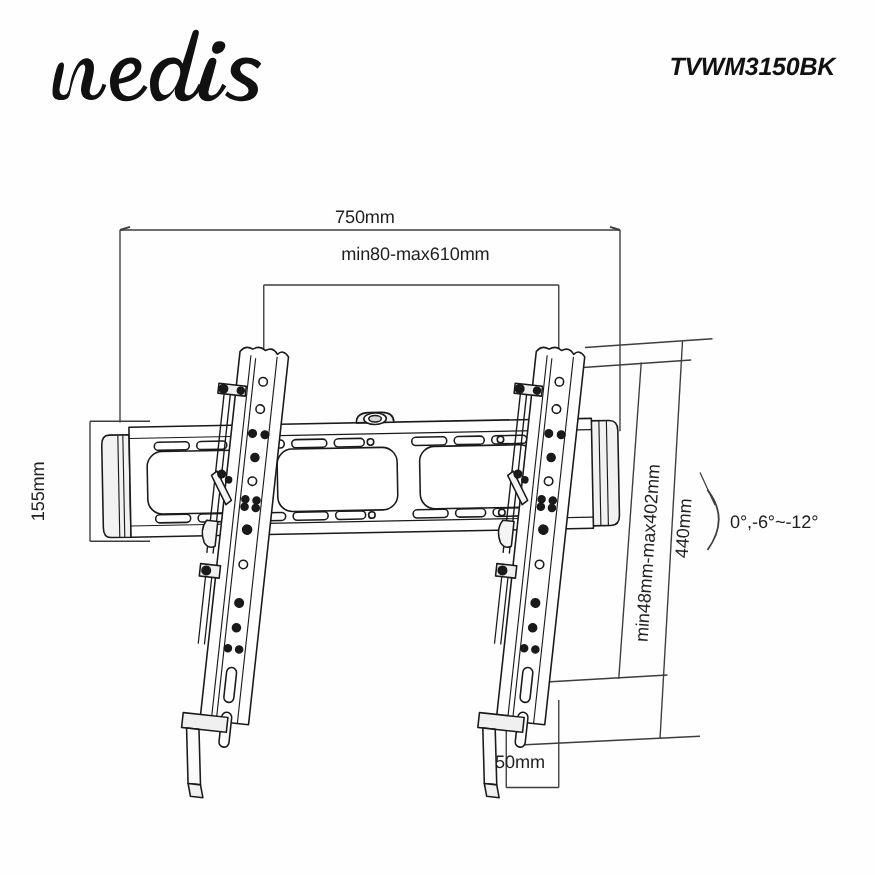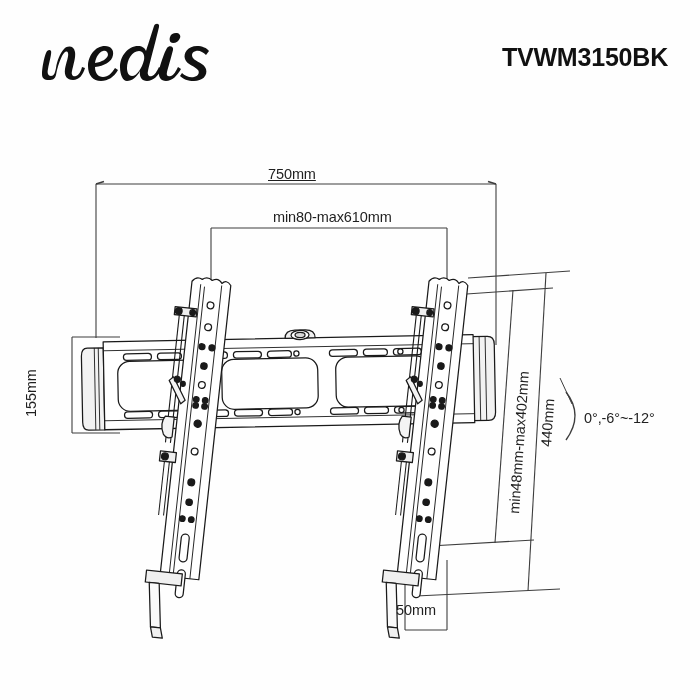--- a/index.html
+++ b/index.html
@@ -33,44 +33,45 @@
     position: absolute;
     left: 36px;
     top: 22px;
     width: 190px;
     height: 62px;
   }
   #product-code {
     position: absolute;
     right: 32px;
     top: 43px;
-    font-size: 25px;
+    font-size: 20px;
     font-weight: bold;
     letter-spacing: -0.2px;
     color: #111111;
     font-family: "Liberation Sans", sans-serif;
+    font-style: italic;
   }
   
   #drawing {
     position: absolute;
     left: 0;
     top: 0;
     width: 700px;
     height: 700px;
   }
   .dim-label {
     position: absolute;
     font-size: 14.5px;
     color: #1f1f1f;
     font-family: "Liberation Sans", sans-serif;
     white-space: nowrap;
     letter-spacing: -0.1px;
   }
-  #label-750 { left: 268px; top: 166px; text-decoration: underline; }
-  #label-min80 { left: 273px; top: 209px; }
+  #label-750 { left: 268px; top: 166px; }
+  #label-min80 { left: 273px; top: 196px; }
   #label-155 {
     left: -1px;
     top: 359px;
     transform: rotate(-90deg);
     transform-origin: left top;
     width: 0;
   }
   #label-155 > span { position:absolute; left:-58px; top:24px; }
   #label-448 {
     left: 506px;

